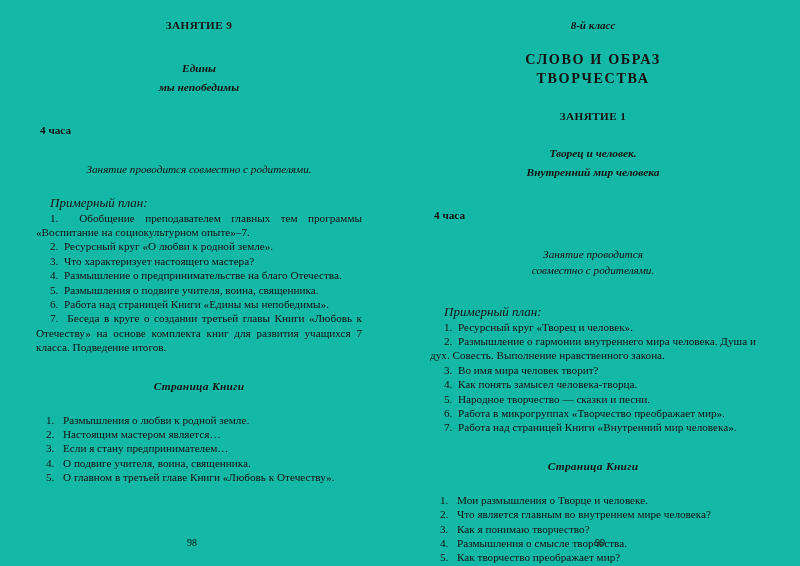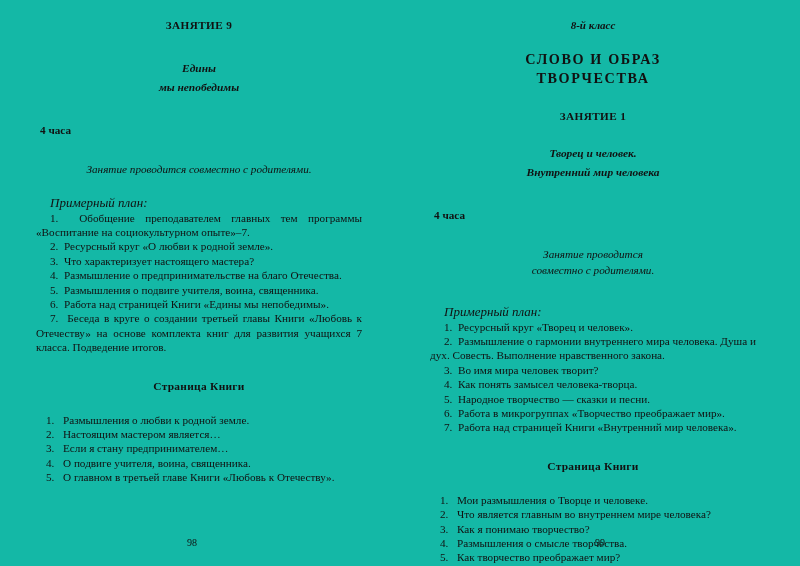--- a/index.html
+++ b/index.html
@@ -84,20 +84,21 @@
   }
   .note-center {
     text-align: center;
     font-style: italic;
     font-size: 11.2px;
     line-height: 1.42;
     margin: 0;
   }
   .section-label {
     text-align: center;
+    font-style: italic;
     font-weight: bold;
     font-size: 11.4px;
     letter-spacing: 0.3px;
     margin: 0;
   }
 
   
   .plan-label {
     font-style: italic;
     font-size: 13px;

